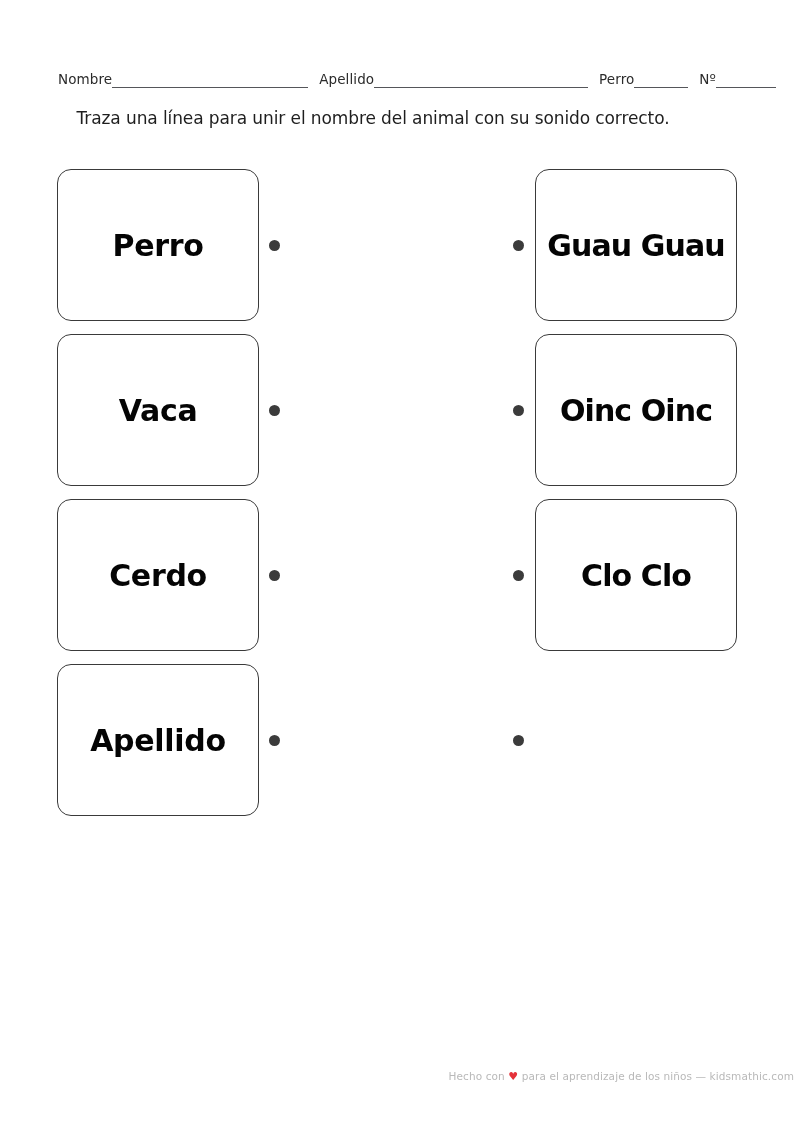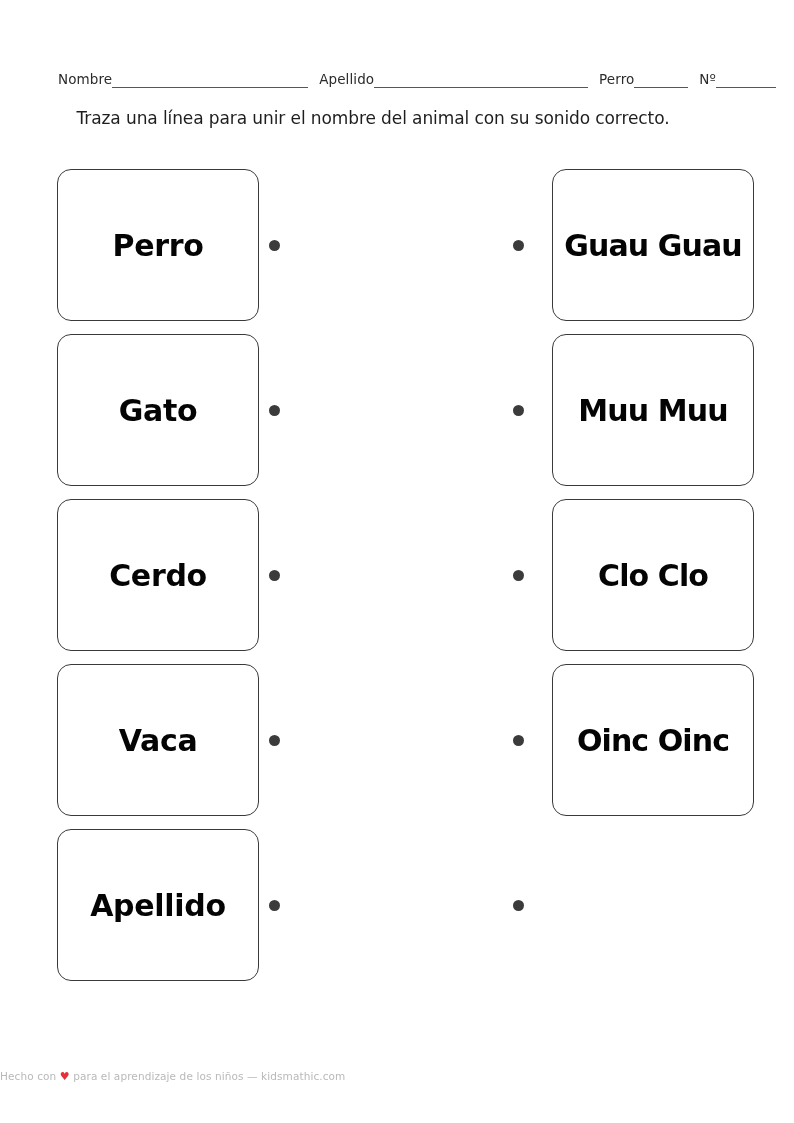--- a/index.html
+++ b/index.html
@@ -93,21 +93,21 @@
     border-radius: 14px;
     display: flex;
     align-items: center;
     justify-content: center;
   }
   .card-left {
     left: 57px;
     width: 202px;
   }
   .card-right {
-    left: 552px;
+    left: 535px;
     width: 202px;
   }
   .card-text {
     font-family: "DejaVu Sans", sans-serif;
     font-weight: bold;
     font-size: 30px;
     color: #040404;
     letter-spacing: -0.3px;
     white-space: nowrap;
   }
@@ -127,21 +127,21 @@
   }
   .dot-left { left: 269px; }
   .dot-right { left: 513px; }
 
   
   .footer {
     position: absolute;
     left: 0;
     top: 1069px;
     width: 794px;
-    text-align: left;
+    text-align: right;
     font-family: "DejaVu Sans", sans-serif;
     font-size: 10.5px;
     color: #b9b9b9;
     letter-spacing: .1px;
   }
   .footer .heart {
     color: #e5323a;
     font-size: 11px;
     vertical-align: -0.5px;
   }
@@ -182,50 +182,40 @@
       <div class="card card-left">
         <span class="card-text">Perro</span>
       </div>
       <span class="dot dot-left"></span>
       <span class="dot dot-right"></span>
       <div class="card card-right">
         <span class="card-text">Guau Guau</span>
       </div>
     </div>
 
-    <div class="match-row">
-      <div class="card card-left">
-        <span class="card-text">Gato</span>
+
+    <div class="match-row">
+      <div class="card card-left">
+        <span class="card-text">Vaca</span>
       </div>
       <span class="dot dot-left"></span>
       <span class="dot dot-right"></span>
       <div class="card card-right">
-        <span class="card-text">Muu Muu</span>
+        <span class="card-text">Oinc Oinc</span>
       </div>
     </div>
 
     <div class="match-row">
       <div class="card card-left">
         <span class="card-text">Cerdo</span>
       </div>
       <span class="dot dot-left"></span>
       <span class="dot dot-right"></span>
       <div class="card card-right">
         <span class="card-text">Clo Clo</span>
-      </div>
-    </div>
-
-    <div class="match-row">
-      <div class="card card-left">
-        <span class="card-text">Vaca</span>
-      </div>
-      <span class="dot dot-left"></span>
-      <span class="dot dot-right"></span>
-      <div class="card card-right">
-        <span class="card-text">Oinc Oinc</span>
       </div>
     </div>
 
     <div class="match-row">
       <div class="card card-left">
         <span class="card-text">Apellido</span>
       </div>
       <span class="dot dot-left"></span>
       <span class="dot dot-right"></span>
     </div>

